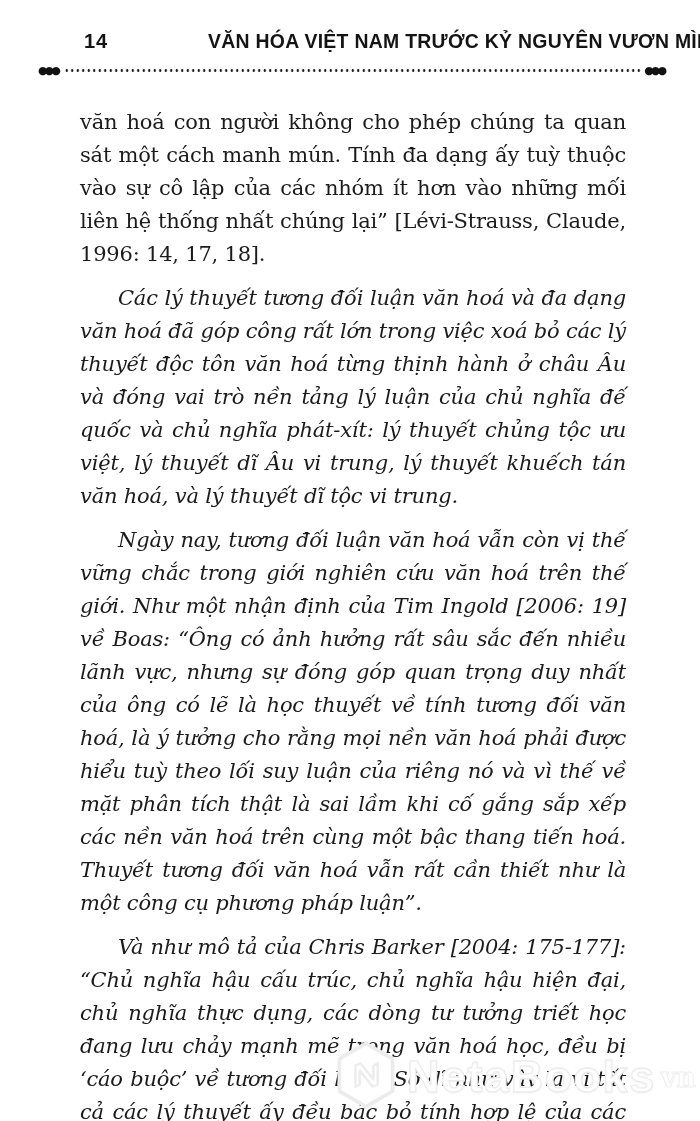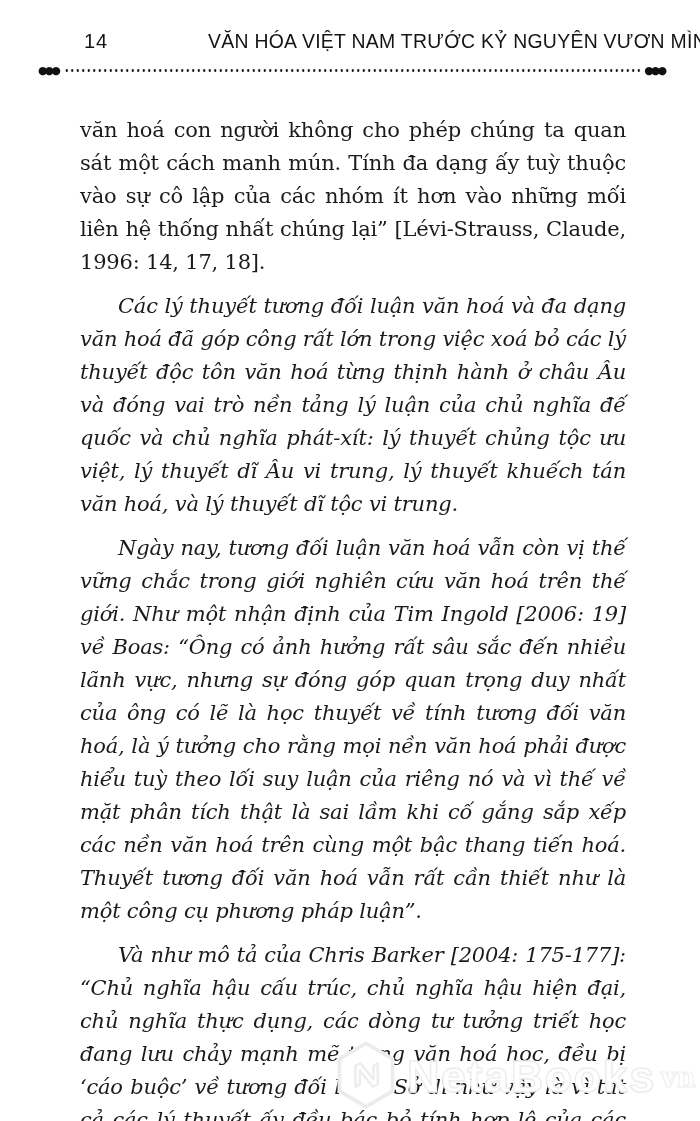--- a/index.html
+++ b/index.html
@@ -12,21 +12,21 @@
     font-family: "DejaVu Serif", serif;
     color: #1b1b1b;
   }
 
   
   .header-row {
     display: flex;
     align-items: baseline;
     padding: 30px 34px 0 84px;
     font-family: "Liberation Sans", sans-serif;
-    font-weight: 400;
+    font-weight: 700;
     color: #141414;
     gap: 44px;
   }
   .page-num {
     font-size: 20px;
     width: 72px;
     flex: none;
     letter-spacing: 1px;
   }
   .running-title {
@@ -63,21 +63,21 @@
   }
 
   
   .text-block {
     padding: 30px 74px 0 80px;
     text-align: justify;
     font-size: 21px;
     line-height: 33px;
     letter-spacing: -0.2px;
   }
-  .text-block p { margin: 8px 0 11px 0; }
+  .text-block p { margin: 0 0 11px 0; }
   .text-block p.indent { text-indent: 38px; font-style: italic; }
 
   
   .watermark {
     position: absolute;
     right: 4px;
     bottom: 8px;
     display: flex;
     align-items: center;
     pointer-events: none;

